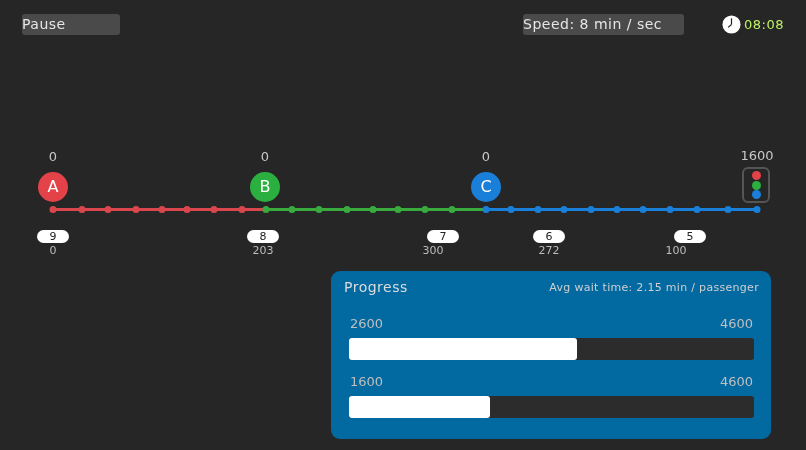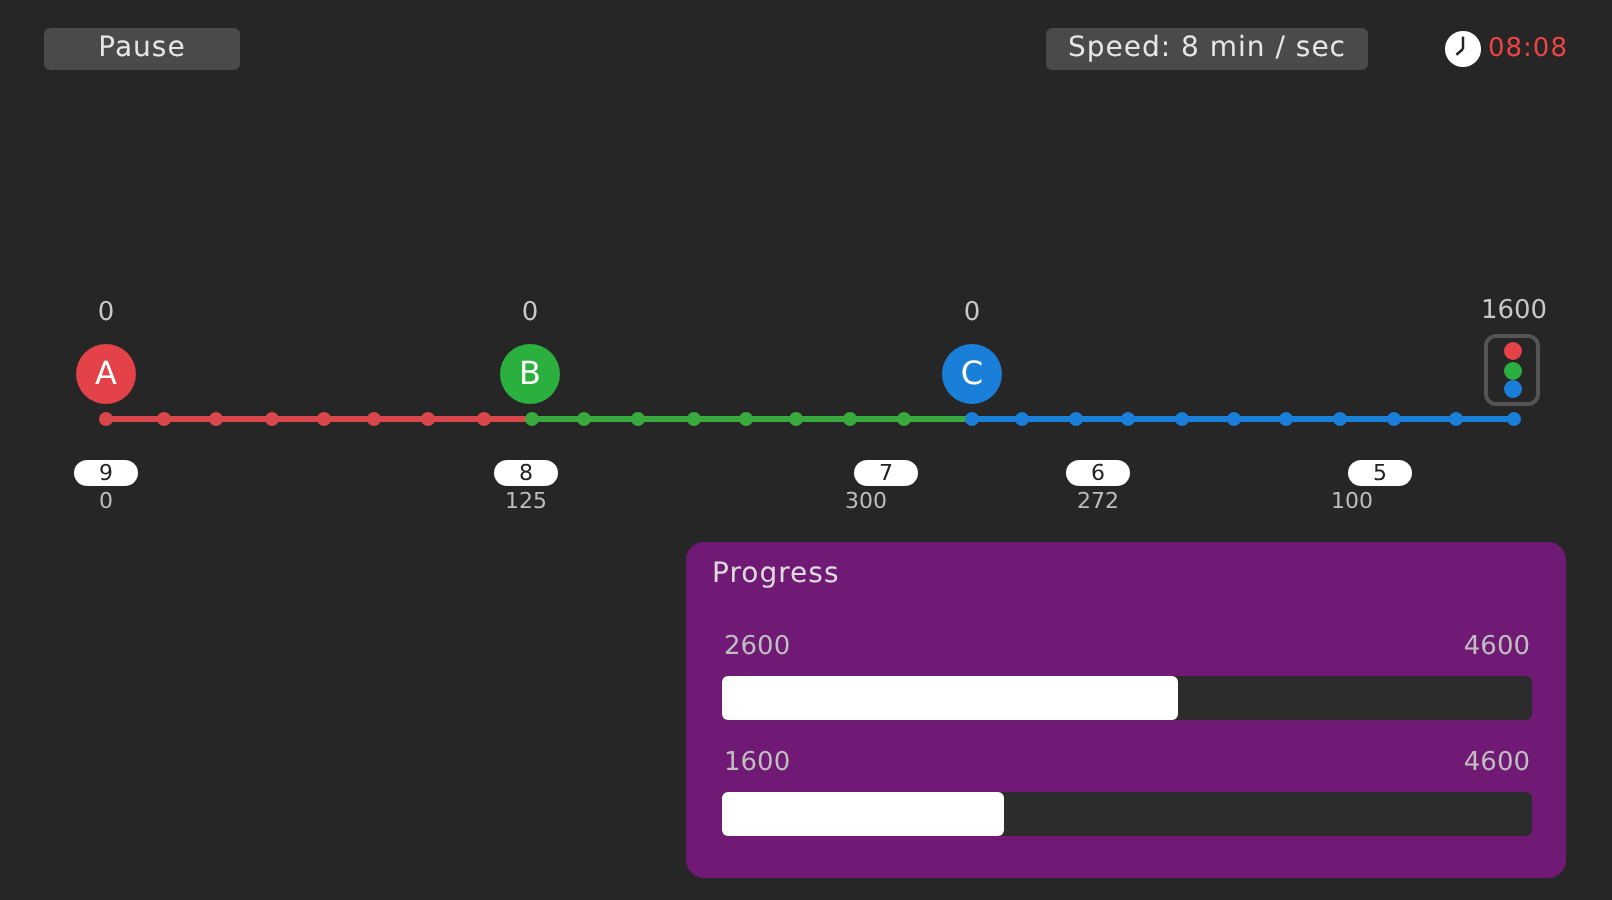--- a/index.html
+++ b/index.html
@@ -2,47 +2,47 @@
 <html><head>
 <meta charset="utf-8">
 <style>
   html, body { margin:0; padding:0; }
   body {
     width:806px; height:450px; background:#262626; position:relative; overflow:hidden;
     font-family: "DejaVu Sans", "Liberation Sans", sans-serif; color:#d0d0d0;
   }
   .btn {
     position:absolute; background:#4a4a4a; border-radius:3px; color:#e6e6e6;
-    font-size:14px; letter-spacing:0.5px; text-align:center; box-sizing:border-box;
+    font-size:14px; letter-spacing:0.5px; text-align:left; box-sizing:border-box;
   }
   #pause { left:22px; top:14px; width:98px; height:21px; line-height:21px; cursor:pointer; }
   #speed { left:523px; top:14px; width:161px; height:21px; line-height:21px; }
   #clock { position:absolute; left:722px; top:14px; height:21px; display:flex; align-items:center; gap:3px; }
-  #clock .time { font-size:13px; color:#ef4444; letter-spacing:0.5px; }
+  #clock .time { font-size:13px; color:#bef264; letter-spacing:0.5px; }
   .route { position:absolute; left:0; top:0; width:806px; height:270px; }
   .cnt { position:absolute; font-size:13px; color:#c8c8c8; transform:translateX(-50%); top:149px; }
   .station {
     position:absolute; width:30px; height:30px; border-radius:50%; color:#fff; font-size:16px;
     text-align:center; line-height:30px; transform:translateX(-50%); top:172px;
   }
   .seg { position:absolute; height:3px; top:208px; }
   .dot { position:absolute; width:7px; height:7px; border-radius:50%; top:206px; transform:translateX(-50%); }
   .pill {
     position:absolute; top:230px; background:#fff; color:#222; border-radius:8px; height:13px; width:32px;
     font-size:11px; line-height:13px; text-align:center; transform:translateX(-50%);
   }
   .pill-val { position:absolute; top:244px; font-size:11px; color:#bdbdbd; transform:translateX(-50%); }
   #depot {
     position:absolute; left:742px; top:167px; width:28px; height:36px; border:2px solid #555;
     border-radius:6px; box-sizing:border-box; display:flex; flex-direction:column; align-items:center;
     justify-content:space-evenly; padding:2px 0;
   }
   #depot span { width:9px; height:9px; border-radius:50%; display:block; }
   #panel {
-    position:absolute; left:343px; top:271px; width:440px; height:168px; background:#701a75;
+    position:absolute; left:331px; top:271px; width:440px; height:168px; background:#0369a1;
     border-radius:9px;
   }
   #panel .title { position:absolute; left:13px; top:8px; font-size:14px; color:#dcdcdc; letter-spacing:0.5px; }
   #panel .avg { position:absolute; right:12px; top:10px; font-size:11px; color:#cfcfcf; letter-spacing:0.3px; }
   .bar-lbl { position:absolute; font-size:13px; color:#bfbfbf; }
   .track { position:absolute; left:18px; width:405px; height:22px; background:#2c2c2c; border-radius:3px; }
   .fill { position:absolute; left:0; top:0; height:22px; background:#fff; border-radius:3px; }
 </style>
 </head>
 <body>
@@ -104,31 +104,32 @@
   <div class="cnt" style="left:757px;top:148px">1600</div>
   <div id="depot">
     <span style="background:#e24248"></span>
     <span style="background:#2bb040"></span>
     <span style="background:#1a7fd8"></span>
   </div>
 
   <div class="pill" style="left:53px">9</div>
   <div class="pill-val" style="left:53px">0</div>
   <div class="pill" style="left:263px">8</div>
-  <div class="pill-val" style="left:263px">125</div>
+  <div class="pill-val" style="left:263px">203</div>
   <div class="pill" style="left:443px">7</div>
   <div class="pill-val" style="left:433px">300</div>
   <div class="pill" style="left:549px">6</div>
   <div class="pill-val" style="left:549px">272</div>
   <div class="pill" style="left:690px">5</div>
   <div class="pill-val" style="left:676px">100</div>
 </div>
 
 <div id="panel">
   <div class="title">Progress</div>
+  <div class="avg">Avg wait time: 2.15 min / passenger</div>
 
   <div class="bar-lbl" style="left:19px;top:45px">2600</div>
   <div class="bar-lbl" style="right:18px;top:45px">4600</div>
   <div class="track" style="top:67px">
     <div class="fill" style="width:228px"></div>
   </div>
 
   <div class="bar-lbl" style="left:19px;top:103px">1600</div>
   <div class="bar-lbl" style="right:18px;top:103px">4600</div>
   <div class="track" style="top:125px">

